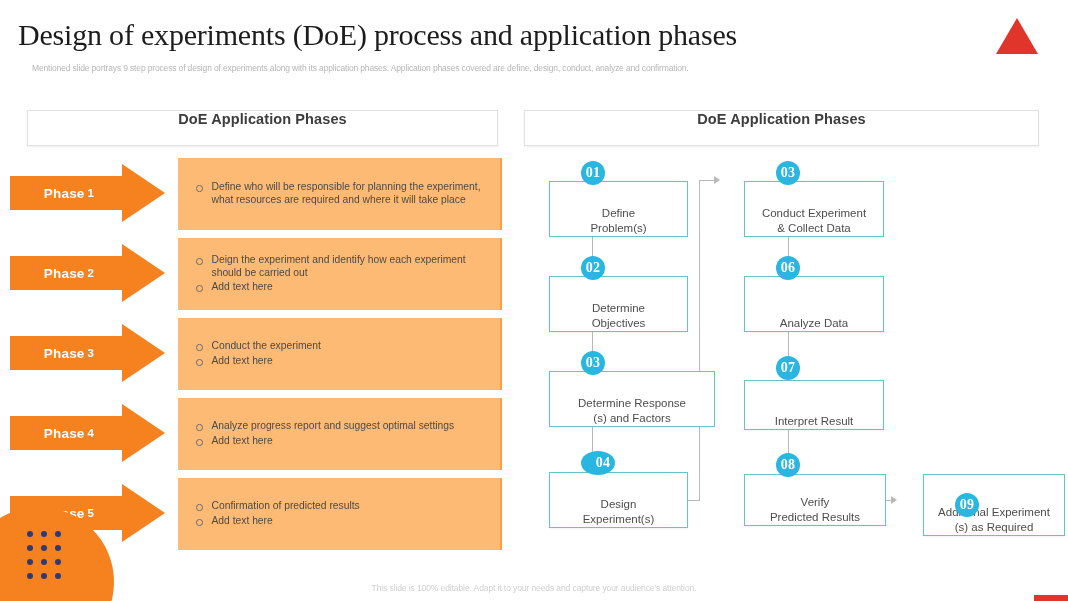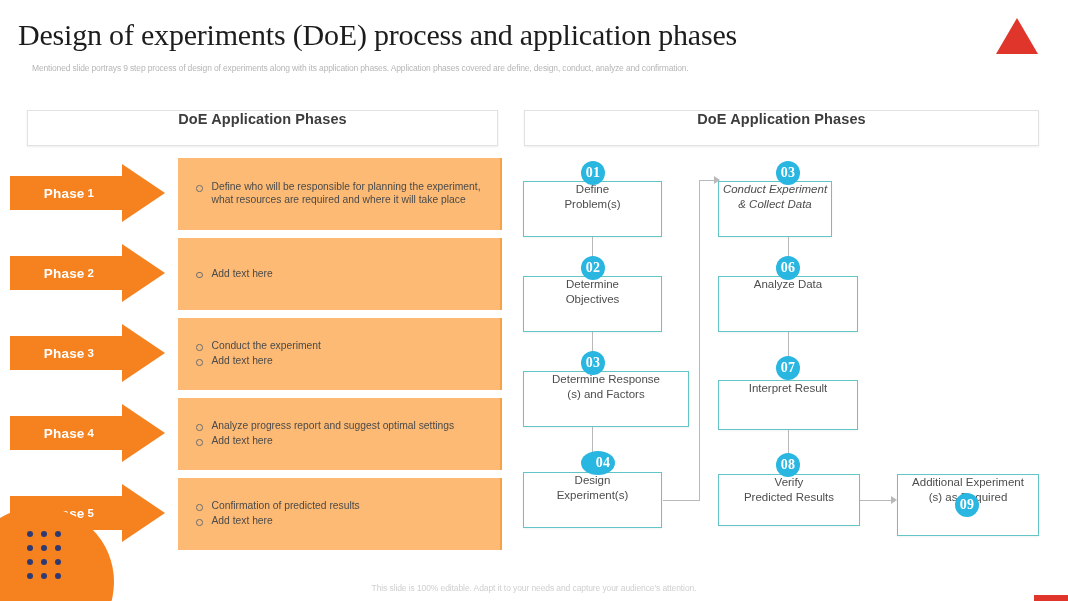--- a/index.html
+++ b/index.html
@@ -156,27 +156,28 @@
   .bullet-line .txt { max-width: 272px; }
 
   
   #flow { position: absolute; left: 0; top: 0; width: 1068px; height: 601px; }
   .flow-node {
     position: absolute;
     border: 1px solid #63c5c5;
     background: #ffffff;
     box-sizing: border-box;
     display: flex;
-    align-items: flex-start;
+    align-items: flex-end;
     justify-content: center;
     text-align: center;
     font-size: 11.5px;
     color: #4d4d4d;
     line-height: 15px;
     box-shadow: 0 1px 2px rgba(0,0,0,0.05);
+    margin-left: 26px;
   }
   .flow-badge {
     position: absolute;
     width: 24px;
     height: 24px;
     border-radius: 50%;
     background: #29b6e0;
     color: #ffffff;
     font-size: 14px;
     font-weight: bold;
@@ -287,20 +288,24 @@
     <div class="bar"></div>
     <div class="head"></div>
     <div class="label">
       <span>Phase</span>
         <span class="num">2</span>
     </div>
   </div>
   <div class="phase-card">
     <div class="bullet-line">
       <span class="dot"></span>
+      <span class="txt">Deign the experiment and identify how each experiment should be carried out</span>
+    </div>
+    <div class="bullet-line">
+      <span class="dot"></span>
       <span class="txt">Add text here</span>
     </div>
   </div>
 </div>
 
 <div class="phase-row" style="top:318px">
   <div class="phase-arrow">
     <div class="bar"></div>
     <div class="head"></div>
     <div class="label">
@@ -412,21 +417,21 @@
 
   <div class="flow-badge" style="left:581px; top:451px;padding-left:10px;">04</div>
   <div class="flow-node" style="left:523px; top:472px; width:139px; height:56px;">
     <span>
       <span>Design</span><br>
       <span>Experiment(s)</span>
     </span>
   </div>
 
   <div class="flow-badge" style="left:776px; top:161px;">03</div>
-  <div class="flow-node" style="left:718px; top:181px; width:114px; height:56px;font-style:italic;">
+  <div class="flow-node" style="left:718px; top:181px; width:140px; height:56px;">
     <span>
       <span>Conduct Experiment</span><br>
       <span>&amp; Collect Data</span>
     </span>
   </div>
 
   <div class="flow-badge" style="left:776px; top:256px;">06</div>
   <div class="flow-node" style="left:718px; top:276px; width:140px; height:56px;">
     <span>Analyze  Data</span>
   </div>

